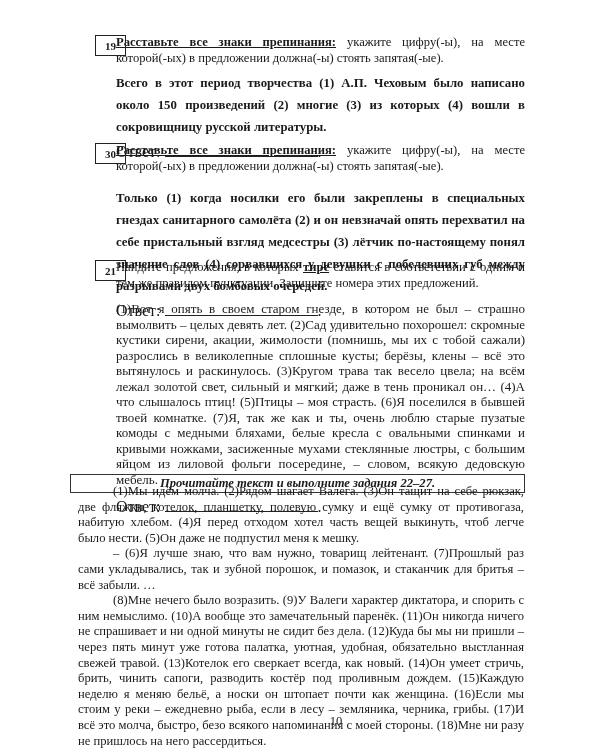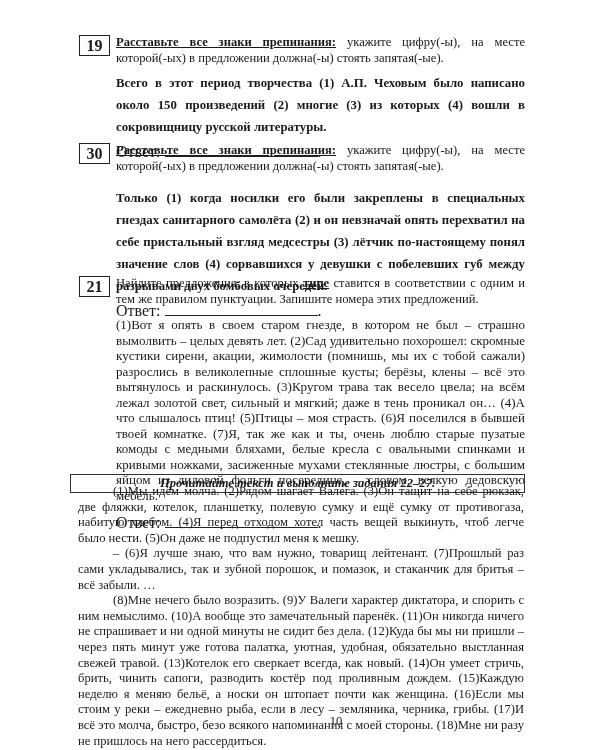--- a/index.html
+++ b/index.html
@@ -3,24 +3,24 @@
 <meta charset="utf-8">
 <style>
   html, body { margin: 0; padding: 0; background: #ffffff; }
   body {
     width: 600px; height: 750px; position: relative; overflow: hidden;
     font-family: "Liberation Serif", "DejaVu Serif", serif;
     color: #1a1a1a;
   }
   .task { position: absolute; left: 79px; width: 446px; }
   .num-box {
-    position: absolute; left: 0; top: 0;
+    position: absolute; left: 16px; top: 0;
     width: 29px; height: 19px;
     border: 1.5px solid #222;
-    font-weight: bold; font-size: 16px;
+    font-weight: bold; font-size: 11px;
     display: flex; align-items: center; justify-content: center;
   }
   .task-body { margin-left: 37px; }
   .instr { font-size: 12.6px; line-height: 15.5px; text-align: justify; margin: 0; }
   .instr b { font-weight: bold; text-decoration: underline; }
   .sentence { font-size: 12.8px; line-height: 22px; font-weight: bold; text-align: justify; margin: 6px 0 0 0; }
   .plain { font-size: 13px; line-height: 15.5px; text-align: justify; margin: 6px 0 0 0; }
   .answer { font-size: 16px; line-height: 15px; margin-top: 6px; }
   .answer .blank {
     display: inline-block; width: 153px; border-bottom: 1px solid #222;
@@ -60,21 +60,21 @@
   <div class="num-box">30</div>
   <div class="task-body">
     <p class="instr"><b>Расставьте все знаки препинания:</b><span> укажите цифру(-ы), на месте которой(-ых) в предложении должна(-ы) стоять запятая(-ые).</span></p>
     <p class="sentence" style="margin-top:13px;">Только (1) когда носилки его были закреплены в специальных гнездах санитарного самолёта (2) и он невзначай опять перехватил на себе пристальный взгляд медсестры (3) лётчик по-настоящему понял значение слов (4) сорвавшихся у девушки с побелевших губ между разрывами двух бомбовых очередей.</p>
     <div class="answer">
       <span>Ответ:</span><span class="blank"></span>.
     </div>
   </div>
 </div>
 
-<div class="task" style="top:260px;margin-top:16px;">
+<div class="task" style="top:260px;">
   <div class="num-box">21</div>
   <div class="task-body">
     <p class="instr"><span>Найдите предложения, в которых </span><b>тире</b><span> ставится в соответствии с одним и тем же правилом пунктуации. Запишите номера этих предложений.</span></p>
     <p class="plain" style="margin-top:10px;">(1)Вот я опять в своем старом гнезде, в котором не был – страшно вымолвить – целых девять лет. (2)Сад удивительно похорошел: скромные кустики сирени, акации, жимолости (помнишь, мы их с тобой сажали) разрослись в великолепные сплошные кусты; берёзы, клены – всё это вытянулось и раскинулось. (3)Кругом трава так весело цвела; на всём лежал золотой свет, сильный и мягкий; даже в тень проникал он… (4)А что слышалось птиц! (5)Птицы – моя страсть. (6)Я поселился в бывшей твоей комнатке. (7)Я, так же как и ты, очень люблю старые пузатые комоды с медными бляхами, белые кресла с овальными спинками и кривыми ножками, засиженные мухами стеклянные люстры, с большим яйцом из лиловой фольги посередине, – словом, всякую дедовскую мебель.</p>
     <div class="answer" style="margin-top:12px;">
       <span>Ответ:</span><span class="blank"></span>.
     </div>
   </div>
 </div>
 

